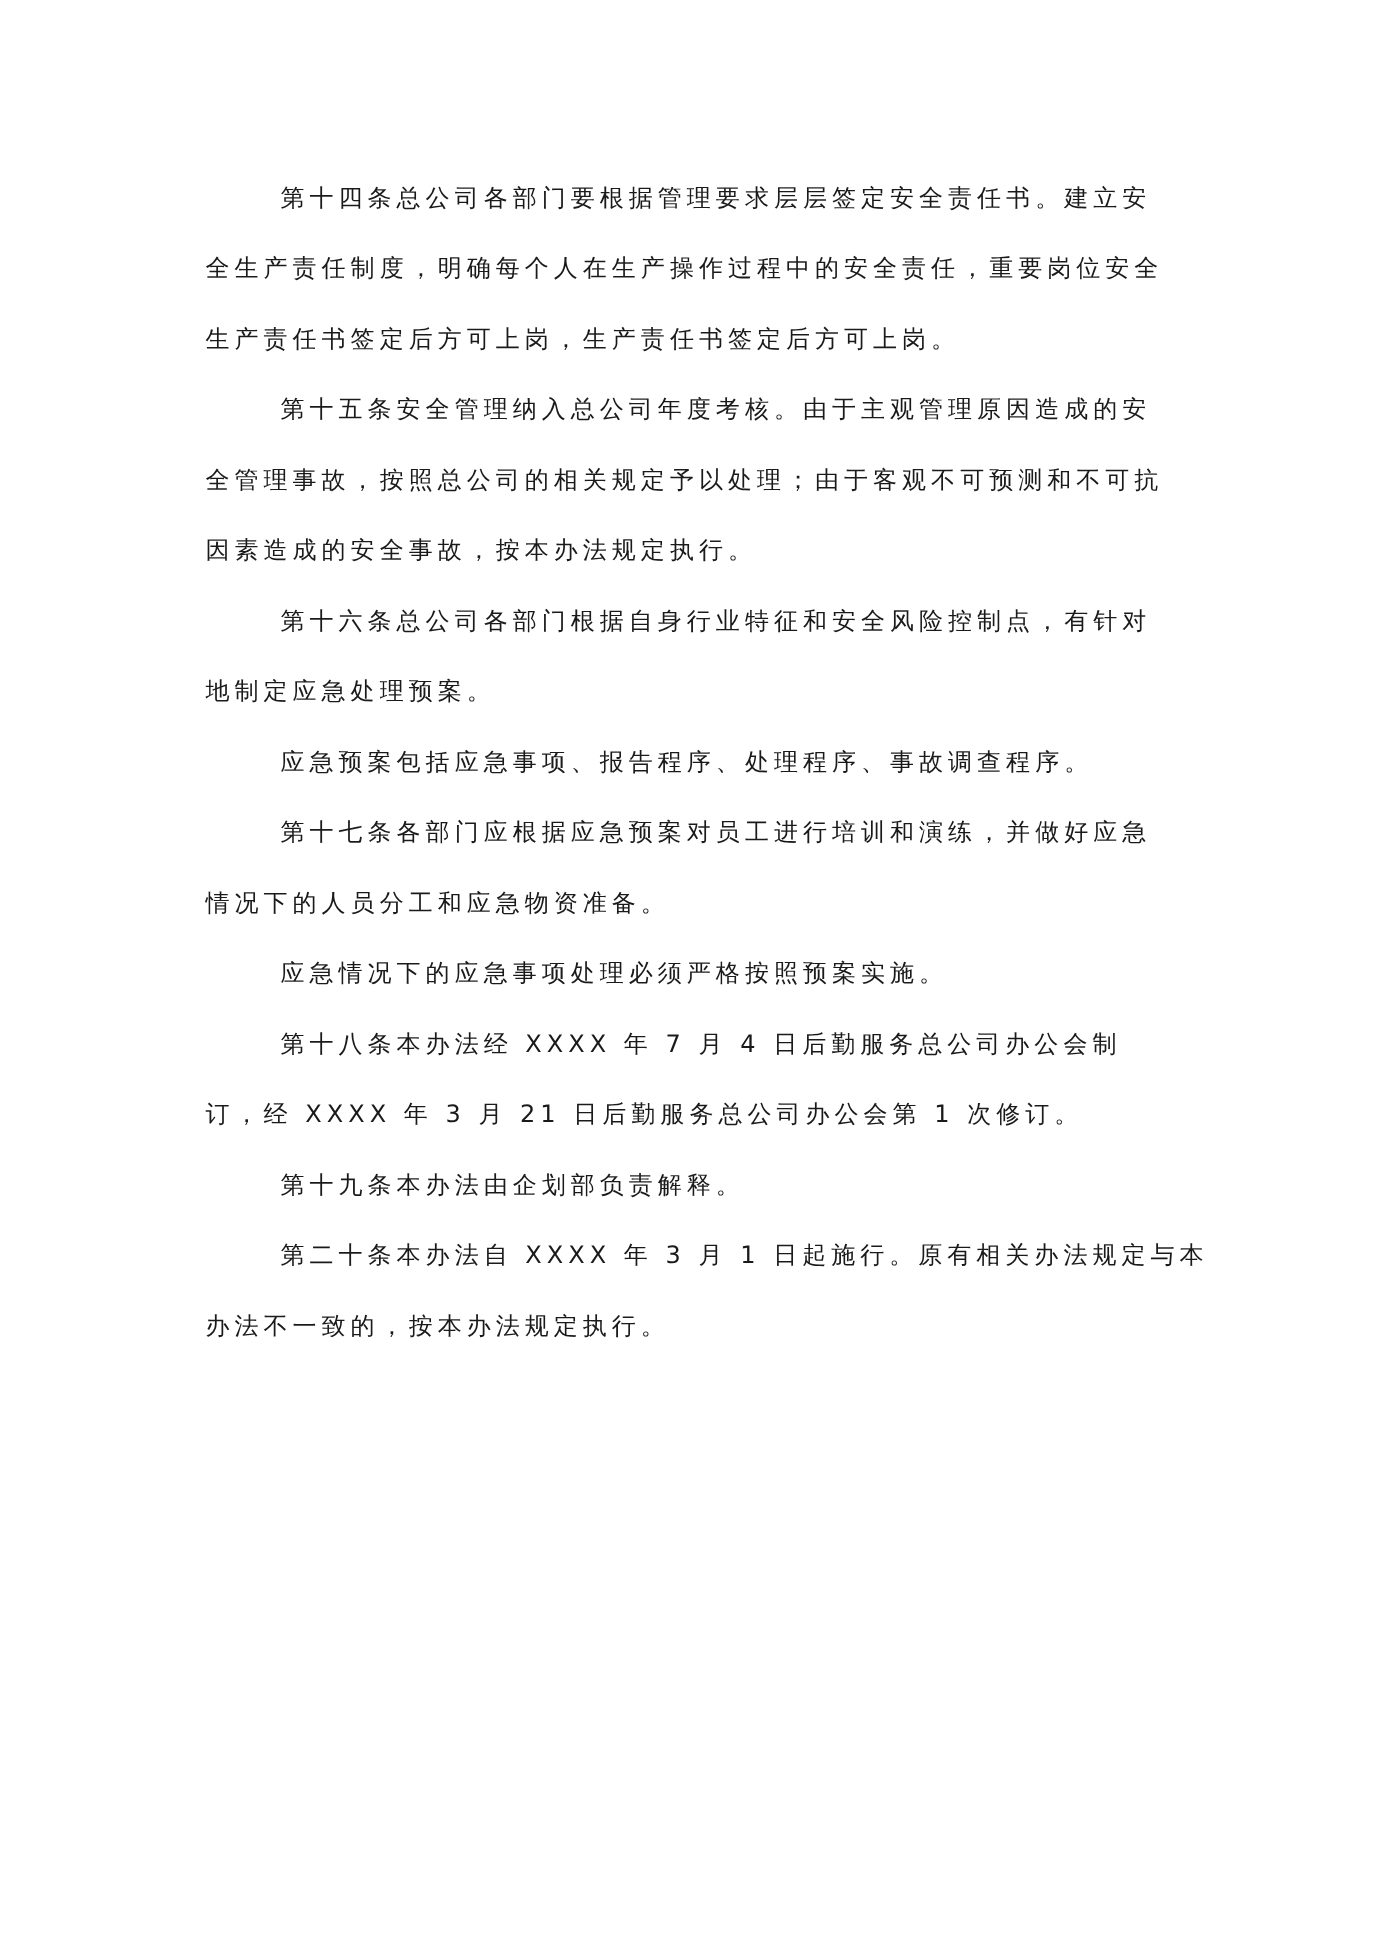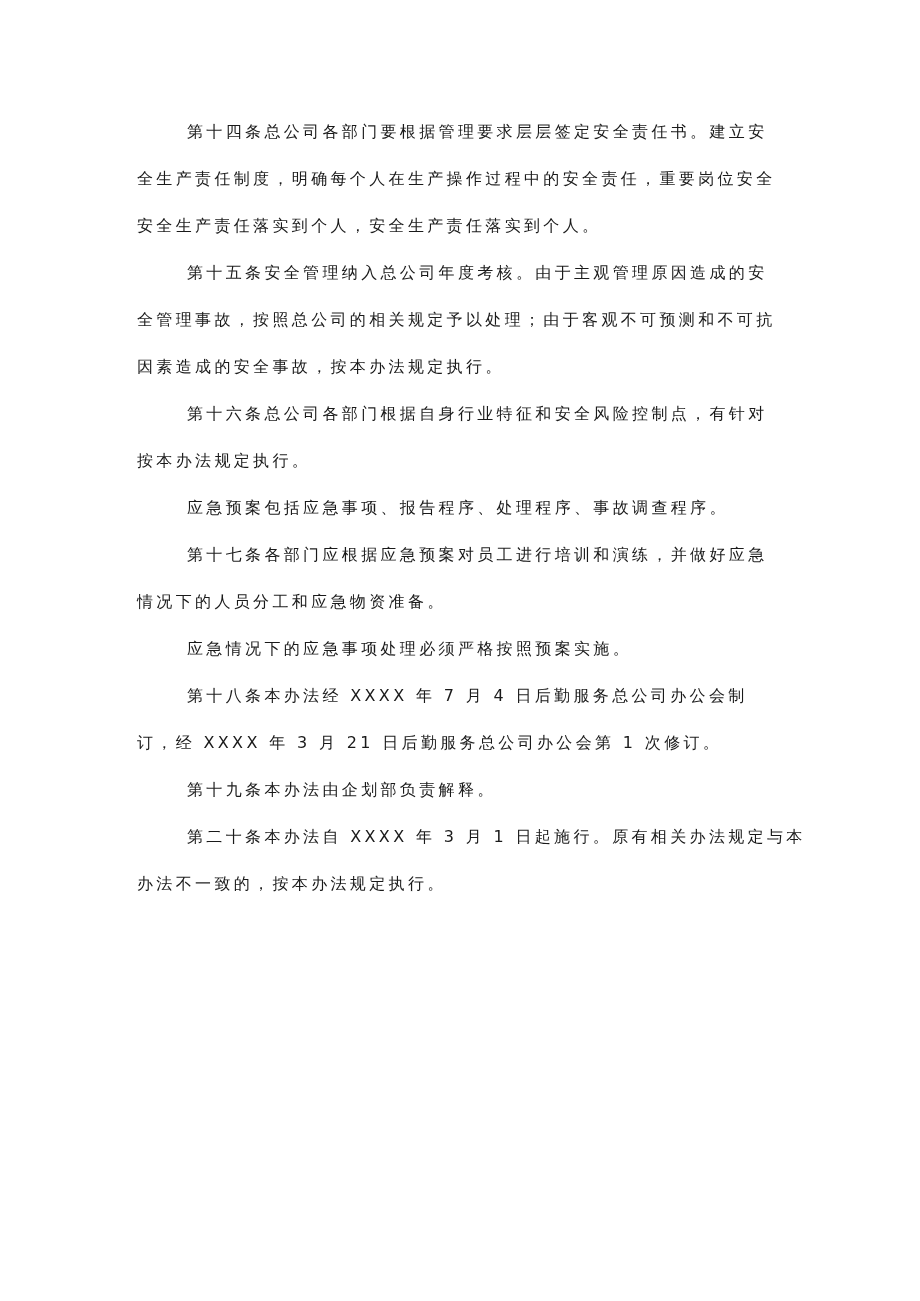--- a/index.html
+++ b/index.html
@@ -31,28 +31,28 @@
       white-space: nowrap;
     }
     .indent { left: 50px; }
   </style>
 </head>
 <body>
 
 <div class="page">
   <div class="line indent" style="top:0px">第十四条总公司各部门要根据管理要求层层签定安全责任书。建立安</div>
   <div class="line" style="top:47px">全生产责任制度，明确每个人在生产操作过程中的安全责任，重要岗位安全</div>
-  <div class="line" style="top:94px">安全生产责任落实到个人，安全生产责任落实到个人。</div>
+  <div class="line" style="top:94px">生产责任书签定后方可上岗，生产责任书签定后方可上岗。</div>
 
   <div class="line indent" style="top:141px">第十五条安全管理纳入总公司年度考核。由于主观管理原因造成的安</div>
   <div class="line" style="top:188px">全管理事故，按照总公司的相关规定予以处理；由于客观不可预测和不可抗</div>
   <div class="line" style="top:235px">因素造成的安全事故，按本办法规定执行。</div>
 
   <div class="line indent" style="top:282px">第十六条总公司各部门根据自身行业特征和安全风险控制点，有针对</div>
-  <div class="line" style="top:329px">按本办法规定执行。</div>
+  <div class="line" style="top:329px">地制定应急处理预案。</div>
   <div class="line indent" style="top:376px">应急预案包括应急事项、报告程序、处理程序、事故调查程序。</div>
 
   <div class="line indent" style="top:423px">第十七条各部门应根据应急预案对员工进行培训和演练，并做好应急</div>
   <div class="line" style="top:470px">情况下的人员分工和应急物资准备。</div>
   <div class="line indent" style="top:517px">应急情况下的应急事项处理必须严格按照预案实施。</div>
 
   <div class="line indent" style="top:564px">第十八条本办法经 XXXX 年 7 月 4 日后勤服务总公司办公会制</div>
   <div class="line" style="top:611px">订，经 XXXX 年 3 月 21 日后勤服务总公司办公会第 1 次修订。</div>
 
   <div class="line indent" style="top:658px">第十九条本办法由企划部负责解释。</div>

